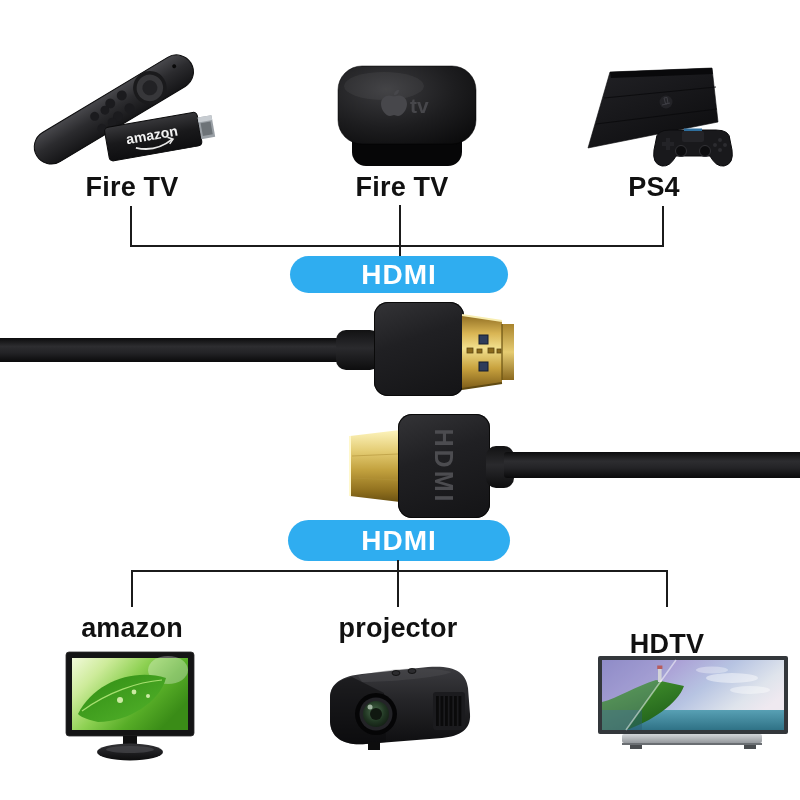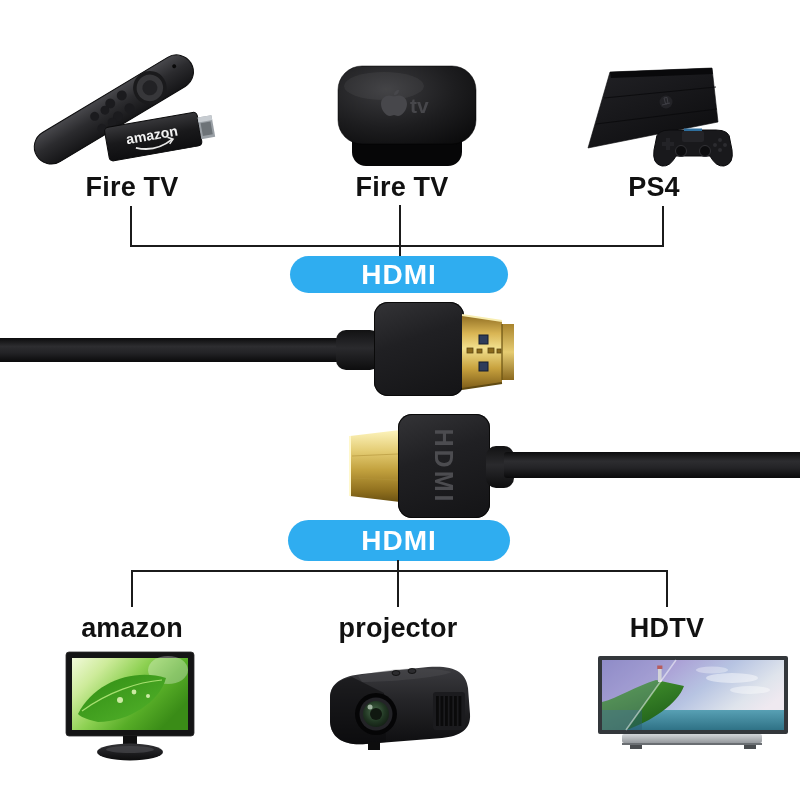--- a/index.html
+++ b/index.html
@@ -189,21 +189,21 @@
   </div>
 
   <div class="line" style="left:397px;top:560px;width:2px;height:12px"></div>
   <div class="line" style="left:131px;top:570px;width:537px;height:2px"></div>
   <div class="line" style="left:131px;top:570px;width:2px;height:37px"></div>
   <div class="line" style="left:397px;top:570px;width:2px;height:37px"></div>
   <div class="line" style="left:666px;top:570px;width:2px;height:37px"></div>
 
   <span class="label" style="left:132px;top:613px">amazon</span>
   <span class="label" style="left:398px;top:613px">projector</span>
-  <span class="label" style="left:667px;top:613px">HDTV</span>
+  <span class="label" style="left:667px;top:629px">HDTV</span>
 
   <svg class="dev" style="left:60px;top:648px;width:140px;height:118px" viewBox="0 0 140 118">
     <defs>
       <linearGradient id="mon-bg" x1="0" y1="0" x2="1" y2="0.6">
         <stop offset="0" stop-color="#f2fada"></stop>
           <stop offset="0.25" stop-color="#cdeb9a"></stop>
         <stop offset="0.5" stop-color="#8ed153"></stop>
           <stop offset="0.75" stop-color="#57ad27"></stop>
         <stop offset="1" stop-color="#3a8c17"></stop>
       </linearGradient>

